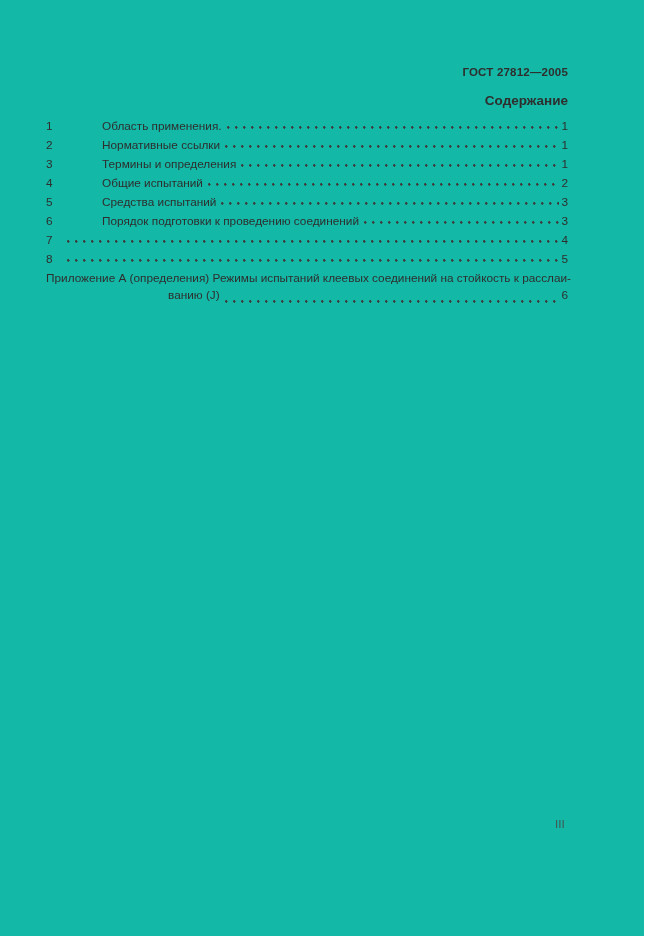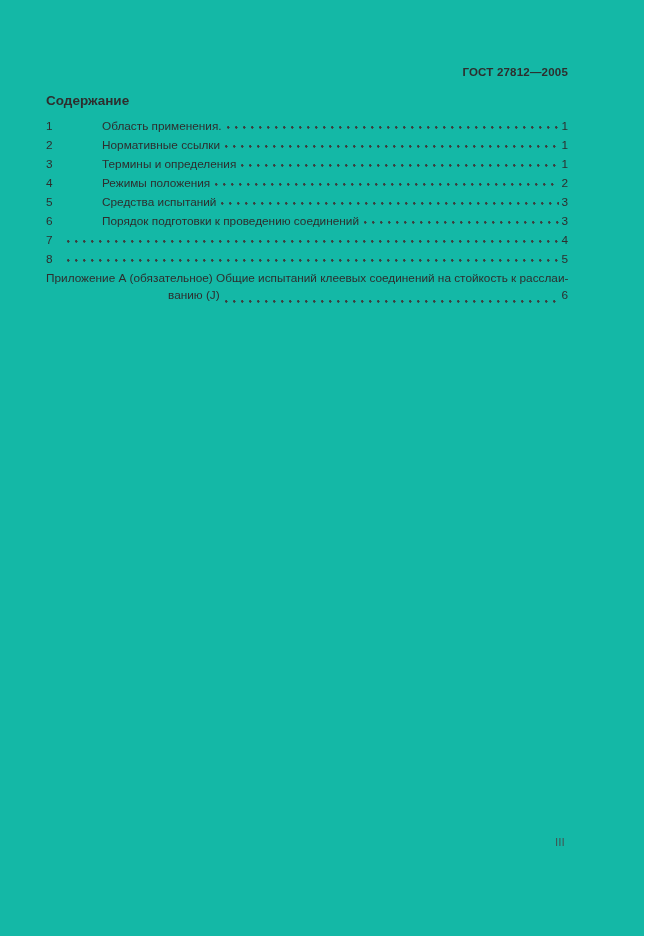--- a/index.html
+++ b/index.html
@@ -25,21 +25,21 @@
     letter-spacing: 0.2px;
   }
   .content {
     position: absolute;
     left: 46px;
     right: 76px;
     top: 93px;
   }
   .title {
     margin: 0 0 9px 0;
-    text-align: left;
+    text-align: right;
     font-size: 13.5px;
     font-weight: 700;
   }
   .toc-row {
     display: flex;
     align-items: baseline;
     font-size: 11.8px;
     line-height: 19px;
     white-space: nowrap;
   }
@@ -73,21 +73,21 @@
     white-space: nowrap;
   }
   .appendix-line2 {
     display: flex;
     align-items: flex-end;
     padding-left: 82px;
     white-space: nowrap;
   }
   .folio {
     position: absolute;
-    top: 837px;
+    top: 819px;
     right: 79px;
     font-size: 10px;
     color: #474747;
     letter-spacing: 0.5px;
   }
 </style>
 </head>
 <body>
 
 <div class="page">
@@ -115,21 +115,21 @@
 
       <div class="toc-row">
         <span class="toc-num">3</span>
         <span class="toc-label">Термины и определения</span>
         <span class="dots"></span>
         <span class="toc-page">1</span>
       </div>
 
       <div class="toc-row">
         <span class="toc-num">4</span>
-        <span class="toc-label">Режимы положения</span>
+        <span class="toc-label">Общие испытаний</span>
         <span class="dots"></span>
         <span class="toc-page">2</span>
       </div>
 
       <div class="toc-row">
         <span class="toc-num">5</span>
         <span class="toc-label">Средства испытаний</span>
         <span class="dots"></span>
         <span class="toc-page">3</span>
       </div>
@@ -147,21 +147,21 @@
         <span class="toc-page">4</span>
       </div>
 
       <div class="toc-row">
         <span class="toc-num">8</span>
         <span class="dots"></span>
         <span class="toc-page">5</span>
       </div>
 
       <div class="appendix">
-        <div class="appendix-line1">Приложение А (обязательное) Общие испытаний клеевых соединений на стойкость к расслаи-</div>
+        <div class="appendix-line1">Приложение А (определения) Режимы испытаний клеевых соединений на стойкость к расслаи-</div>
         <div class="appendix-line2">
           <span class="toc-label">ванию (J)</span>
           <span class="dots"></span>
           <span class="toc-page">6</span>
         </div>
       </div>
 
     </div>
   </div>
 

